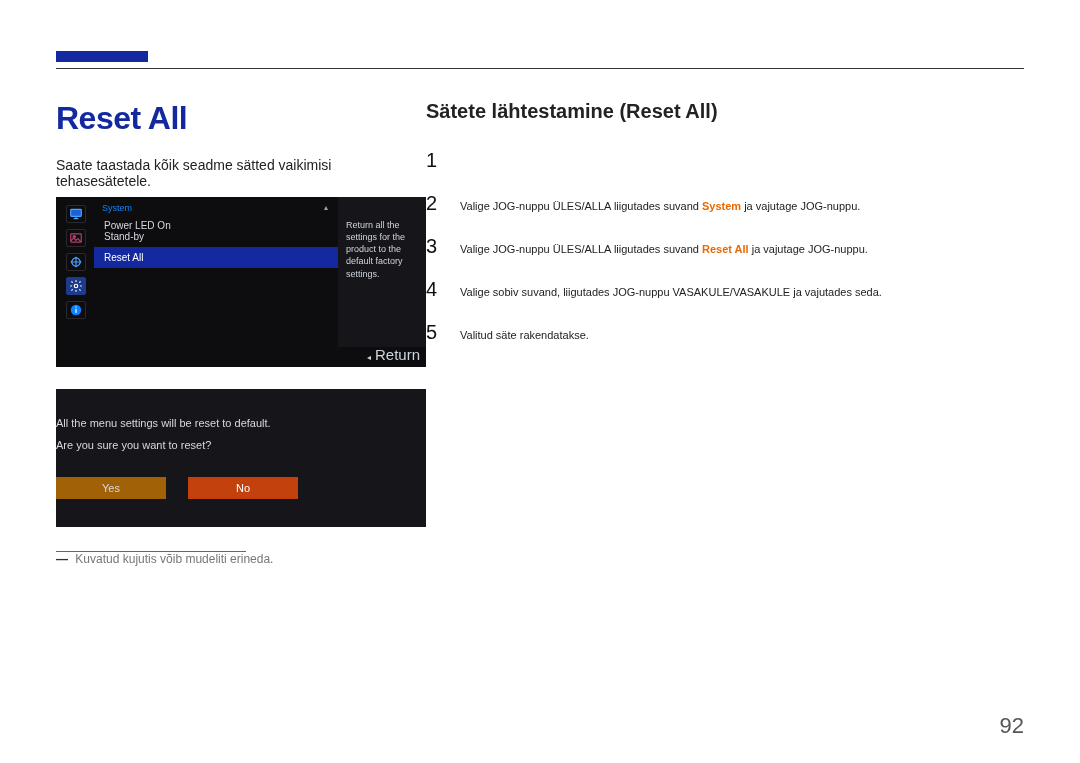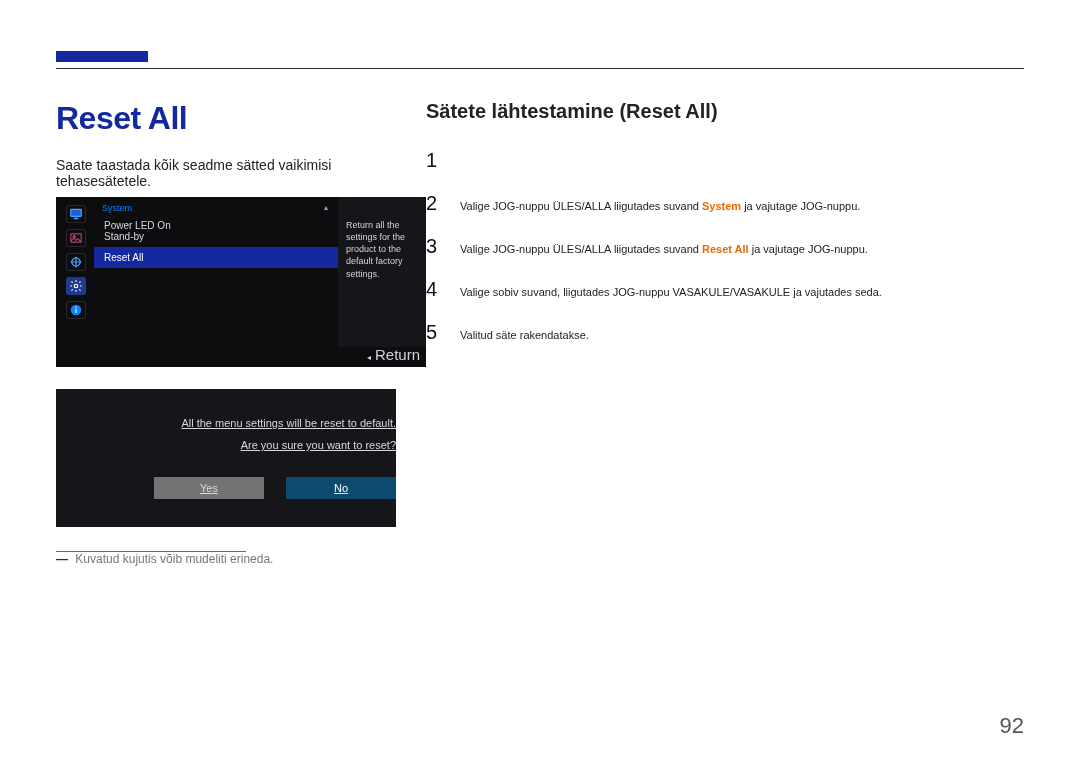--- a/index.html
+++ b/index.html
@@ -17,25 +17,25 @@
     .osd-ic.sel { background: #1e3a8a; border-color: #1e3a8a; }
     .osd-ic svg { width: 14px; height: 14px; }
     .osd-body { position: absolute; left: 38px; top: 0; right: 0; bottom: 0; }
     .osd-crumb { color: #0a84ff; font-size: 9px; padding: 6px 8px 2px; }
     .osd-pager { position: absolute; right: 98px; top: 6px; color: #96a2b5; font-size: 8px; }
     .osd-row { display: flex; justify-content: space-between; padding: 5px 96px 5px 10px; font-size: 10px; color: #d6d9df; flex-direction: column; }
     .osd-row.sel { background: #1428a0; color: #fff; }
     .osd-help { position: absolute; right: 0; top: 0; width: 88px; height: 150px; background: #15151a; padding: 22px 8px; color: #cfd4de; font-size: 9px; line-height: 1.35; }
     .osd-return { position: absolute; right: 6px; bottom: 4px; font-size: 15px; color: #cfd4de; }
     .osd-return::before { content: "◂"; margin-right: 4px; font-size: 8px; }
-    .dialog { width: 340px; height: 138px; background: #15151a; margin-top: 22px; color: #d6d9df; font-size: 11px; display: flex; flex-direction: column; align-items: flex-end; justify-content: center; gap: 10px; text-decoration: underline; }
+    .dialog { width: 370px; height: 138px; background: #15151a; margin-top: 22px; color: #d6d9df; font-size: 11px; display: flex; flex-direction: column; align-items: flex-start; justify-content: center; gap: 10px; }
     .dlg-btns { display: flex; gap: 22px; margin-top: 16px; }
     .dlg-btn { width: 110px; height: 22px; display: flex; align-items: center; justify-content: center; font-size: 11px; }
-    .dlg-btn.yes { background: #737373; color: #d6d9df; }
-    .dlg-btn.no { background: #0c4a6e; color: #fff; }
+    .dlg-btn.yes { background: #a16207; color: #d6d9df; }
+    .dlg-btn.no { background: #c2410c; color: #fff; }
     .footnote-rule { border-top: 1px solid #666; margin-top: 24px; width: 190px; }
     .footnote { font-size: 12px; color: #777; }
     .footnote b { color: #333; margin-right: 4px; }
     .subtitle { font-size: 20px; font-weight: 700; color: #222; margin-bottom: 26px; }
     .steps { display: flex; flex-direction: column; gap: 20px; }
     .step { display: flex; gap: 18px; align-items: baseline; }
     .step-num { font-size: 20px; color: #111; width: 16px; }
     .step-text { font-size: 11px; color: #222; line-height: 1.5; }
     .step-text .kw-orange { color: #e86a00; font-weight: 700; }
     .jog-icon { display: inline-flex; align-items: center; justify-content: center; width: 28px; height: 14px; border: 1.5px solid #000; border-radius: 2px; vertical-align: middle; margin: 0 4px; }

